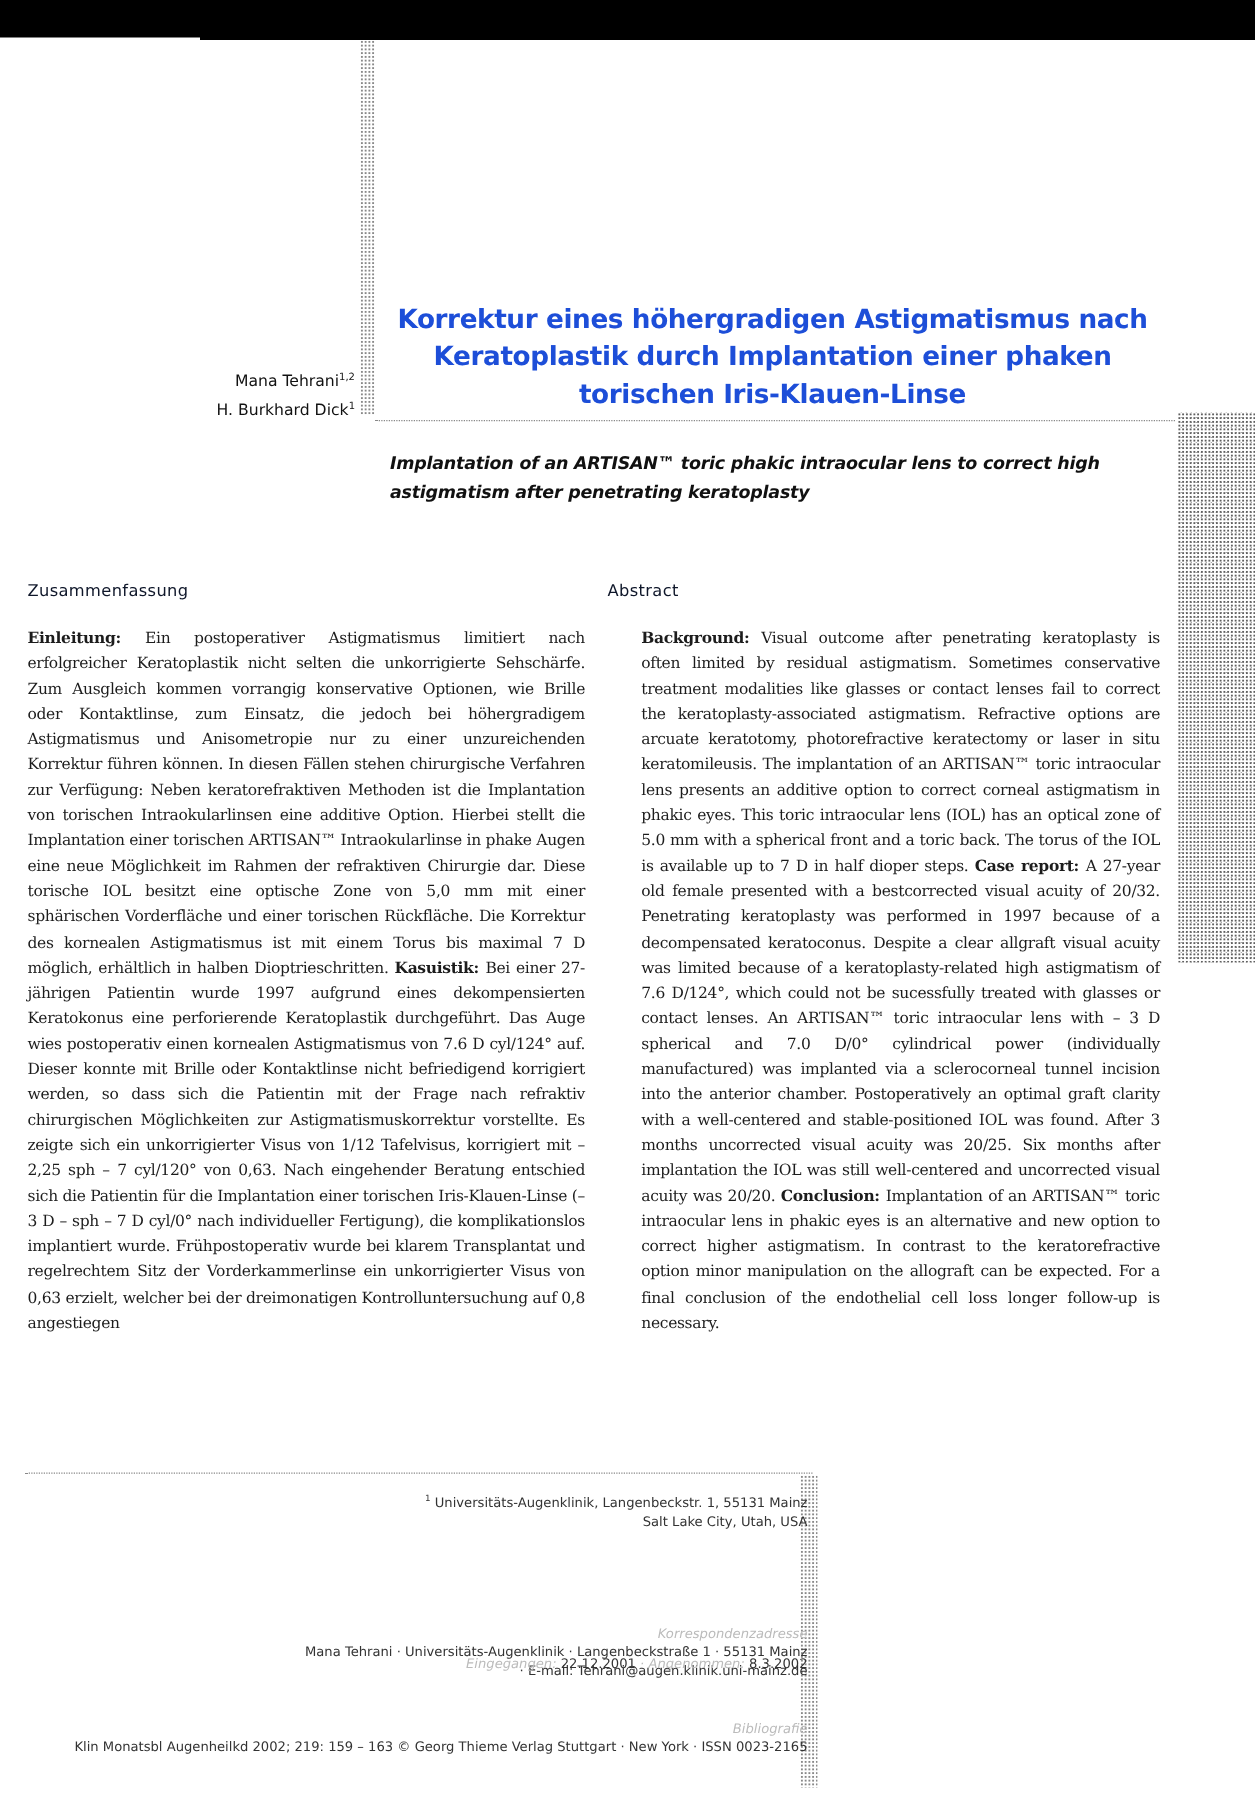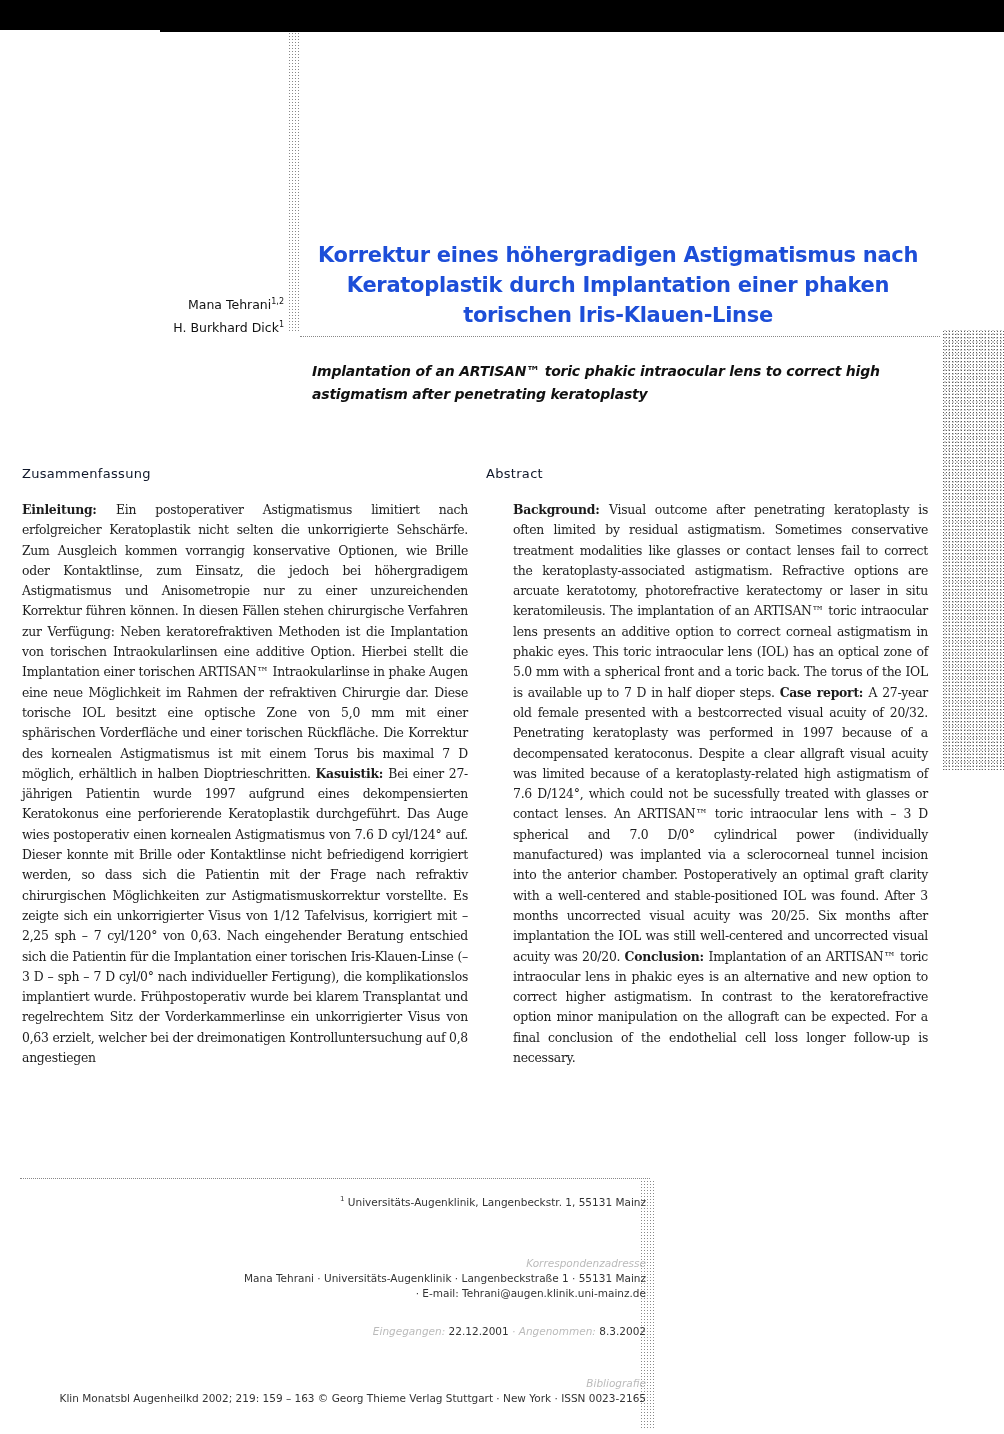--- a/index.html
+++ b/index.html
@@ -86,23 +86,24 @@
 <div class="col col-left">
   <span class="bold">Einleitung: </span><span>Ein postoperativer Astigmatismus limitiert nach erfolgreicher Keratoplastik nicht selten die unkorrigierte Sehschärfe. Zum Ausgleich kommen vorrangig konservative Optionen, wie Brille oder Kontaktlinse, zum Einsatz, die jedoch bei höhergradigem Astigmatismus und Anisometropie nur zu einer unzureichenden Korrektur führen können. In diesen Fällen stehen chirurgische Verfahren zur Verfügung: Neben keratorefraktiven Methoden ist die Implantation von torischen Intraokularlinsen eine additive Option. Hierbei stellt die Implantation einer torischen ARTISAN™ Intraokularlinse in phake Augen eine neue Möglichkeit im Rahmen der refraktiven Chirurgie dar. Diese torische IOL besitzt eine optische Zone von 5,0 mm mit einer sphärischen Vorderfläche und einer torischen Rückfläche. Die Korrektur des kornealen Astigmatismus ist mit einem Torus bis maximal 7 D möglich, erhältlich in halben Dioptrieschritten. </span><span class="bold">Kasuistik: </span><span>Bei einer 27-jährigen Patientin wurde 1997 aufgrund eines dekompensierten Keratokonus eine perforierende Keratoplastik durchgeführt. Das Auge wies postoperativ einen kornealen Astigmatismus von 7.6 D cyl/124° auf. Dieser konnte mit Brille oder Kontaktlinse nicht befriedigend korrigiert werden, so dass sich die Patientin mit der Frage nach refraktiv chirurgischen Möglichkeiten zur Astigmatismuskorrektur vorstellte. Es zeigte sich ein unkorrigierter Visus von 1/12 Tafelvisus, korrigiert mit – 2,25 sph – 7 cyl/120° von 0,63. Nach eingehender Beratung entschied sich die Patientin für die Implantation einer torischen Iris-Klauen-Linse (– 3 D – sph – 7 D cyl/0° nach individueller Fertigung), die komplikationslos implantiert wurde. Frühpostoperativ wurde bei klarem Transplantat und regelrechtem Sitz der Vorderkammerlinse ein unkorrigierter Visus von 0,63 erzielt, welcher bei der dreimonatigen Kontrolluntersuchung auf 0,8 angestiegen</span>
 </div>
 
 <div class="col col-right">
   <span class="bold">Background: </span><span>Visual outcome after penetrating keratoplasty is often limited by residual astigmatism. Sometimes conservative treatment modalities like glasses or contact lenses fail to correct the keratoplasty-associated astigmatism. Refractive options are arcuate keratotomy, photorefractive keratectomy or laser in situ keratomileusis. The implantation of an ARTISAN™ toric intraocular lens presents an additive option to correct corneal astigmatism in phakic eyes. This toric intraocular lens (IOL) has an optical zone of 5.0 mm with a spherical front and a toric back. The torus of the IOL is available up to 7 D in half dioper steps. </span><span class="bold">Case report: </span><span>A 27-year old female presented with a bestcorrected visual acuity of 20/32. Penetrating keratoplasty was performed in 1997 because of a decompensated keratoconus. Despite a clear allgraft visual acuity was limited because of a keratoplasty-related high astigmatism of 7.6 D/124°, which could not be sucessfully treated with glasses or contact lenses. An ARTISAN™ toric intraocular lens with – 3 D spherical and 7.0 D/0° cylindrical power (individually manufactured) was implanted via a sclerocorneal tunnel incision into the anterior chamber. Postoperatively an optimal graft clarity with a well-centered and stable-positioned IOL was found. After 3 months uncorrected visual acuity was 20/25. Six months after implantation the IOL was still well-centered and uncorrected visual acuity was 20/20. </span><span class="bold">Conclusion: </span><span>Implantation of an ARTISAN™ toric intraocular lens in phakic eyes is an alternative and new option to correct higher astigmatism. In contrast to the keratorefractive option minor manipulation on the allograft can be expected. For a final conclusion of the endothelial cell loss longer follow-up is necessary.</span>
 </div>
 
 <div class="footer" style="top:1192px;">
   <div><sup>1</sup> <span>Universitäts-Augenklinik, Langenbeckstr. 1, 55131 Mainz</span></div>
+  <div><span>Salt Lake City, Utah, USA</span></div>
 </div>
 
-<div class="footer" style="top:1256px;">
+<div class="footer" style="top:1300px;">
   <div class="faint">Korrespondenzadresse</div>
   <div>Mana Tehrani · Universitäts-Augenklinik · Langenbeckstraße 1 · 55131 Mainz</div>
   <div>· E-mail: Tehrani@augen.klinik.uni-mainz.de</div>
 </div>
 
 <div class="footer" style="top:1324px;">
   <span class="faint">Eingegangen:</span>
   <span>22.12.2001</span>
   <span class="faint">· Angenommen:</span>
   <span>8.3.2002</span>

